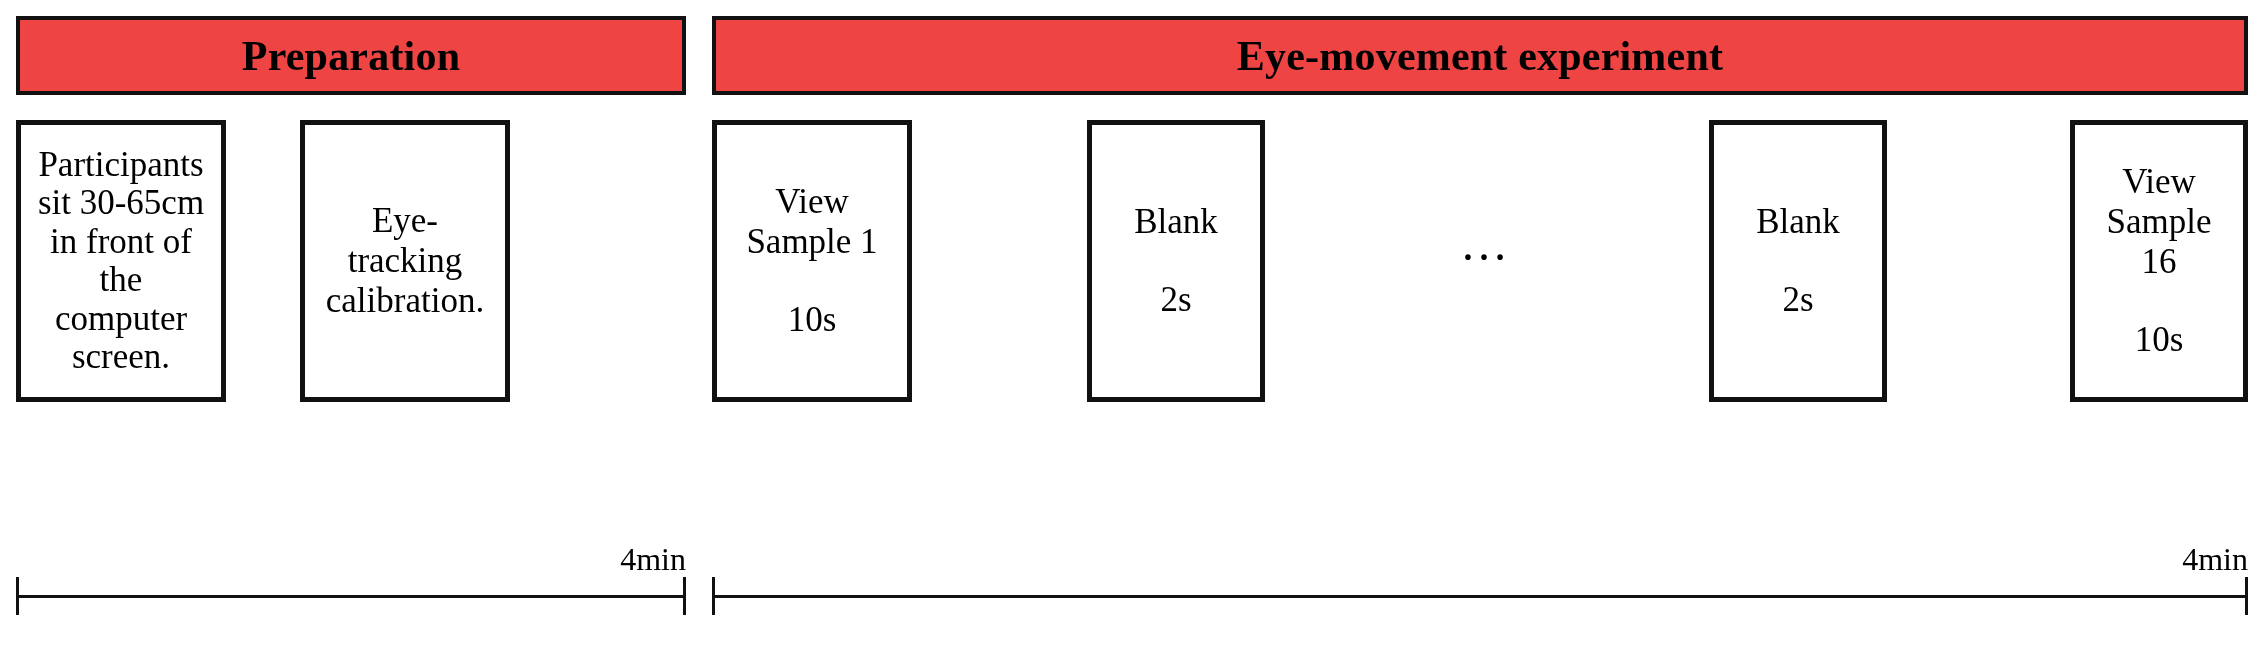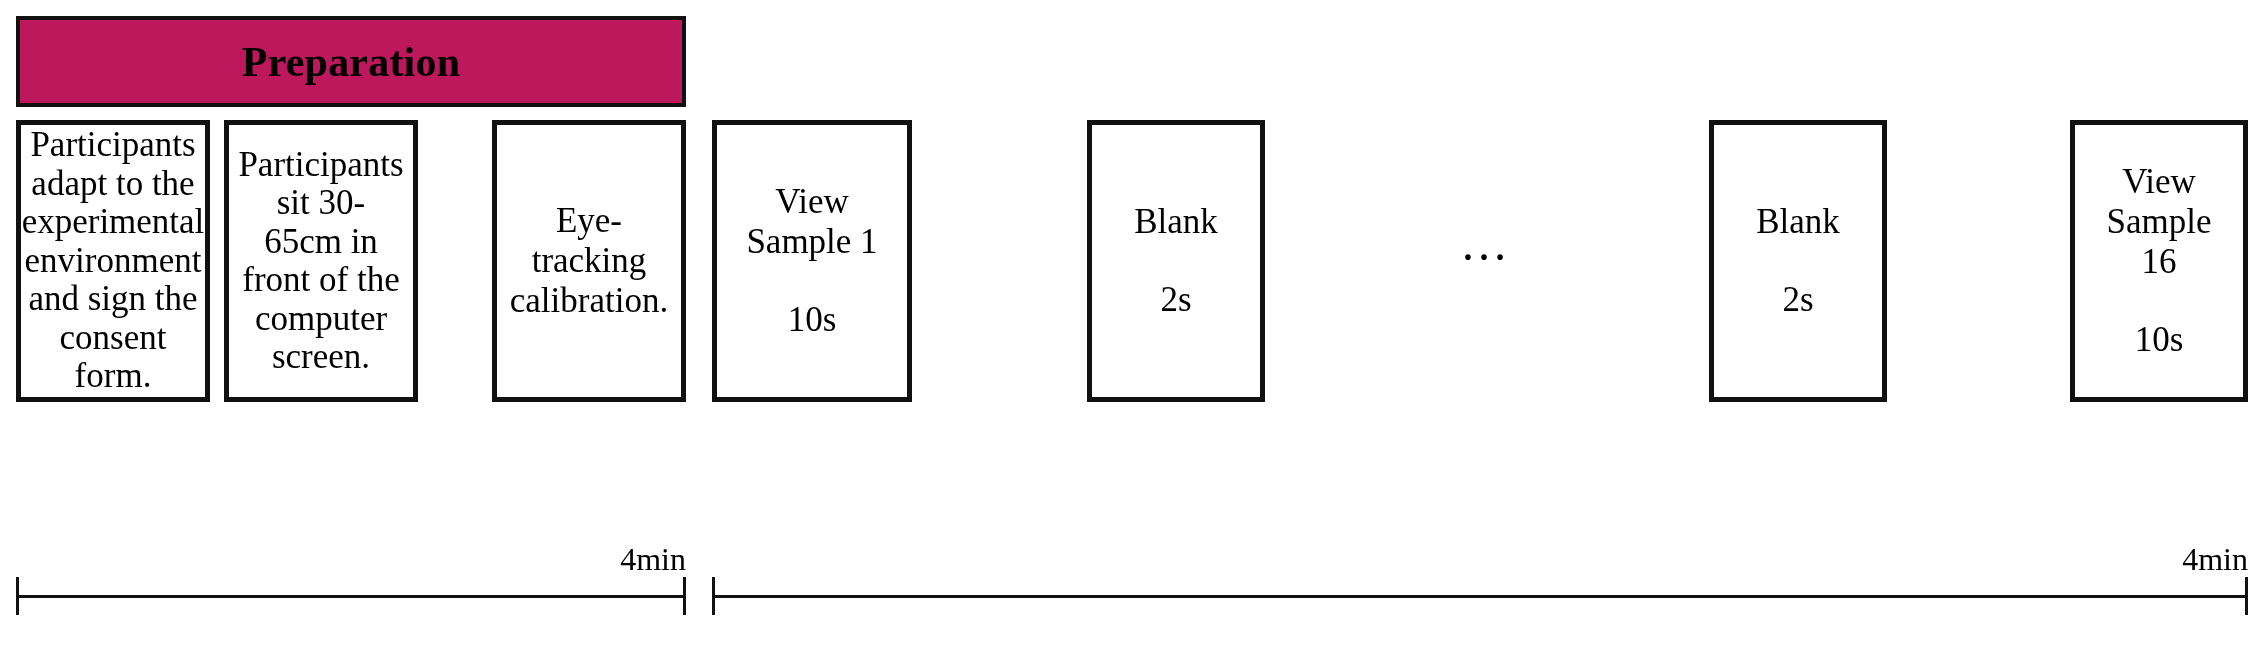--- a/index.html
+++ b/index.html
@@ -21,23 +21,23 @@
     height:663px;
   }
   .panel.left{ left:16px;  width:670px; }
   .panel.right{ left:712px; width:1536px; }
 
   
   .header-bar{
     position:absolute;
     left:0; top:16px;
     width:100%;
-    height:91px;
+    height:79px;
     box-sizing:border-box;
-    background:#be185d;
+    background:#ef4444;
     border:4px solid #111111;
     display:flex;
     align-items:center;
     justify-content:center;
   }
   .header-title{
     font-weight:bold;
     font-size:42px;
     line-height:1;
     color:#000000;
@@ -144,23 +144,20 @@
 <div class="figure">
 
   <div class="panel left">
 
     <div class="header-bar">
       <span class="header-title">Preparation</span>
     </div>
 
     <div class="boxes">
 
-      <div class="step-box b1">
-        <span class="step-text tight">Participants adapt to the experimental environment and sign the consent form.</span>
-      </div>
 
       <div class="step-box b2">
         <span class="step-text tight">Participants sit 30-65cm in front of the computer screen.</span>
       </div>
 
       <div class="step-box b3">
         <span class="step-text">Eye-tracking calibration.</span>
       </div>
 
     </div>
@@ -169,20 +166,23 @@
       <span class="scale-label">4min</span>
       <span class="tick start"></span>
       <span class="scale-line"></span>
       <span class="tick end"></span>
     </div>
 
   </div>
 
   <div class="panel right">
 
+    <div class="header-bar">
+      <span class="header-title">Eye-movement experiment</span>
+    </div>
 
     <div class="boxes" style="justify-content: space-between;">
 
       <div class="step-box r1">
         <span class="step-text">View Sample 1</span>
         <span class="step-dur">10s</span>
       </div>
 
       <div class="step-box r2">
         <span class="step-text">Blank</span>

